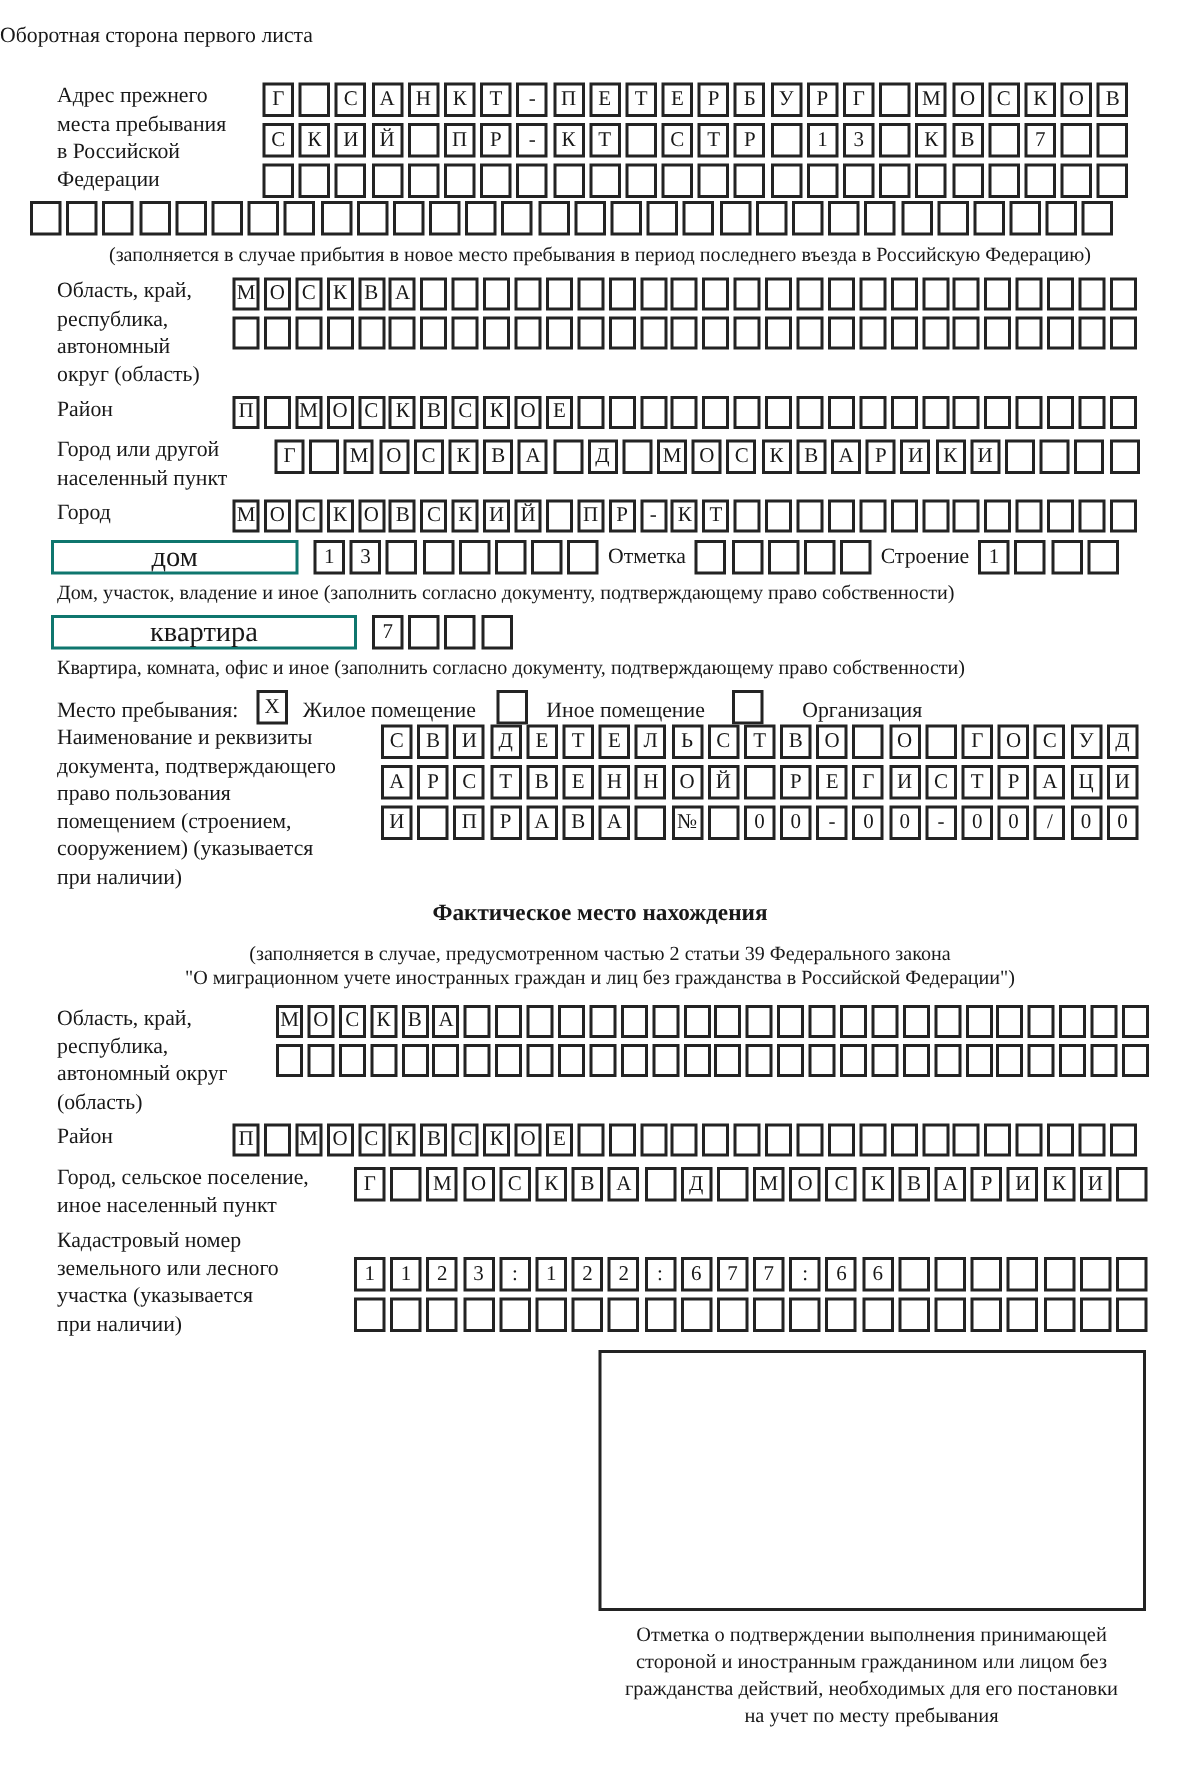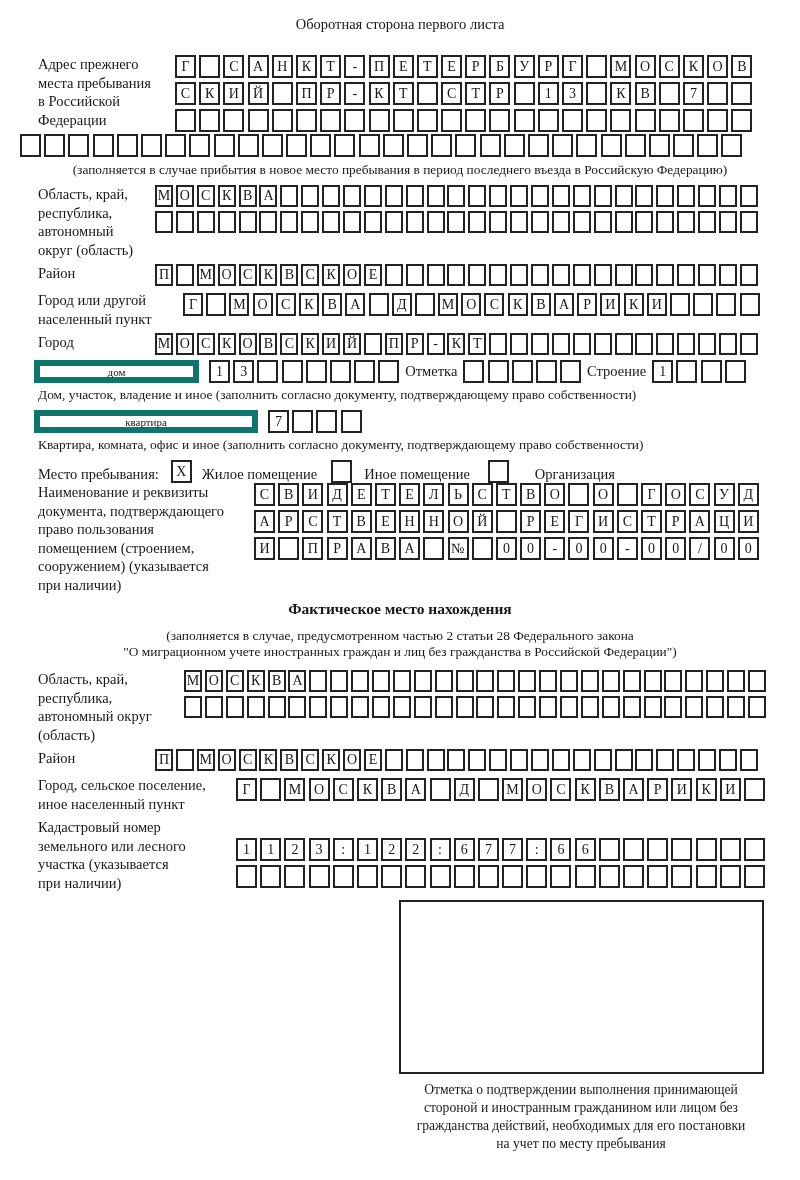--- a/index.html
+++ b/index.html
@@ -1,21 +1,21 @@
 <!DOCTYPE html>
 <html><head>
 <meta charset="utf-8">
 <style>
   * { margin:0; padding:0; box-sizing:border-box; }
   html,body { background:#ffffff; }
   body { font-family:"Liberation Serif","DejaVu Serif",serif; color:#181818; }
   .page { width:800px; height:1180px; background:#fff; overflow:hidden; padding-top:16px; position:relative; }
   .content { margin:0 20px; width:760px; }
 
-  .header-note { text-align:center; font-size:14.5px; margin-bottom:22px; }
+  .header-note { text-align:left; font-size:14.5px; margin-bottom:22px; }
 
   .frow { display:flex; align-items:flex-start; margin-bottom:5px; }
   .flabel { font-size:14.5px; line-height:18.5px; padding-left:18px; flex:none; white-space:pre-line; }
   .flabel-inline { font-size:14.5px; flex:none; }
   .w-addr { width:155px; }
   .w-std  { width:135px; }
   .w-city { width:163px; }
   .w-doc  { width:234px; }
   .w-region2 { width:164px; }
   .w-city2 { width:216px; }
@@ -26,24 +26,24 @@
   .cells.sm { gap:2.9px; }
   .cell { flex:none; width:21px; height:23px; border:2px solid #232323; background:#fff;
           display:flex; align-items:center; justify-content:center; font-size:14px; line-height:1; }
   .cells.sm .cell { width:18px; height:22px; }
   .cells.md .cell { width:20px; }
 
   .note { font-size:13.4px; margin:2px 0 7px 18px; }
   .note-center { text-align:center; font-size:13.4px; margin:5px 0 7px; }
   .title { text-align:center; font-weight:bold; font-size:15.5px; margin:6px 0 10px; }
 
-  .fieldbox { border:6px solid #0f766e; height:23px; display:flex; align-items:center; justify-content:center;
-              font-size:11px; flex:none; background:#fff; }
+  .fieldbox { border:2px solid #0f766e; height:23px; display:flex; align-items:center; justify-content:center;
+              font-size:19px; flex:none; background:#fff; }
   .house-box { width:165px; }
-  .apt-box { width:224px; }
+  .apt-box { width:204px; }
   .house-row { display:flex; align-items:center; margin-left:14px; margin-bottom:4px; }
   .inline-label { font-size:14.5px; margin:0 6px; }
 
   .stay-row { display:flex; align-items:flex-end; padding-left:18px; margin-top:4px; font-size:14.5px; }
   .checkbox { width:21px; height:23px; border:2px solid #232323; display:inline-flex; align-items:center;
               justify-content:center; font-size:14px; flex:none; }
   .ml10 { margin-left:10px; } .ml12 { margin-left:12px; } .ml14 { margin-left:14px; }
   .ml18 { margin-left:18px; } .ml26 { margin-left:26px; }
   .hint { font-size:13.4px; margin:4px 0 8px 226px; }
 
@@ -479,21 +479,21 @@
             <span class="cell">0</span>
             <span class="cell">0</span>
             <span class="cell">/</span>
             <span class="cell">0</span>
             <span class="cell">0</span>
           </div>
       </div>
     </div>
 
     <div class="title">Фактическое место нахождения</div>
-    <div class="note-center" style="margin-bottom:10px; white-space:pre-line;">(заполняется в случае, предусмотренном частью 2 статьи 28 Федерального закона
+    <div class="note-center" style="margin-bottom:10px; white-space:pre-line;">(заполняется в случае, предусмотренном частью 2 статьи 39 Федерального закона
 "О миграционном учете иностранных граждан и лиц без гражданства в Российской Федерации")</div>
 
     <div class="frow">
       <div class="flabel w-region2">Область, край,
 республика,
 автономный округ
 (область)</div>
       <div class="cellcol">
         <div class="cells sm">
             <span class="cell">М</span>

